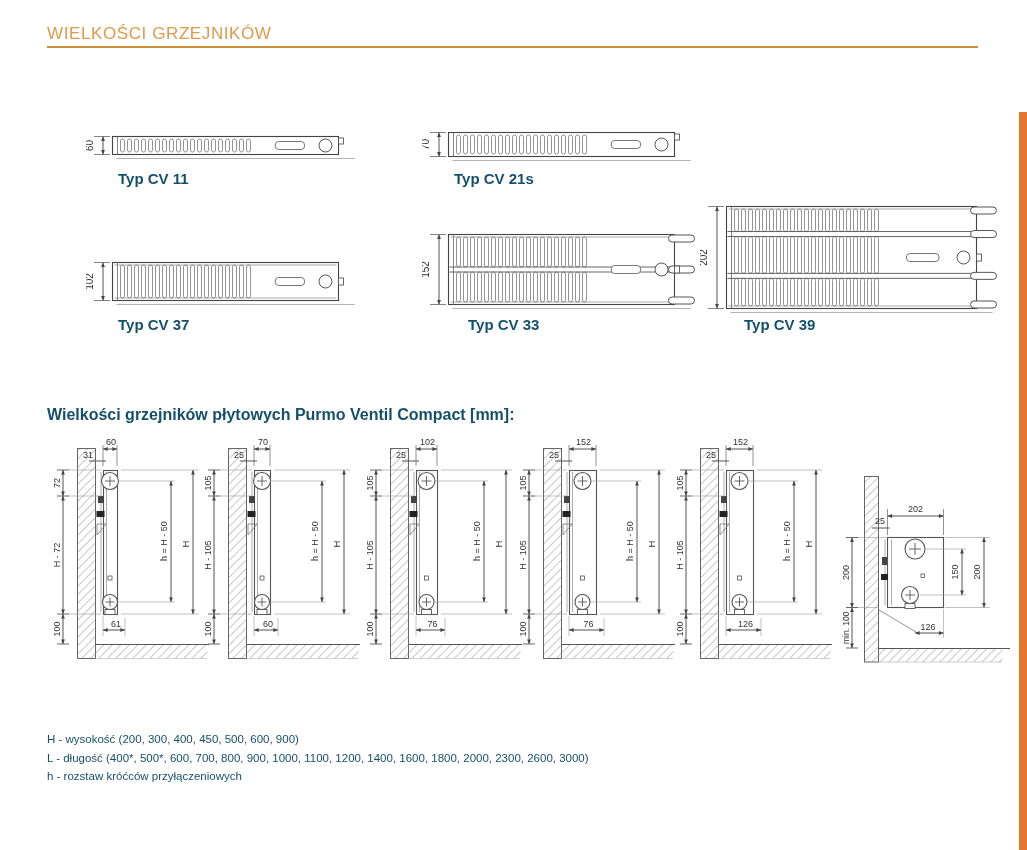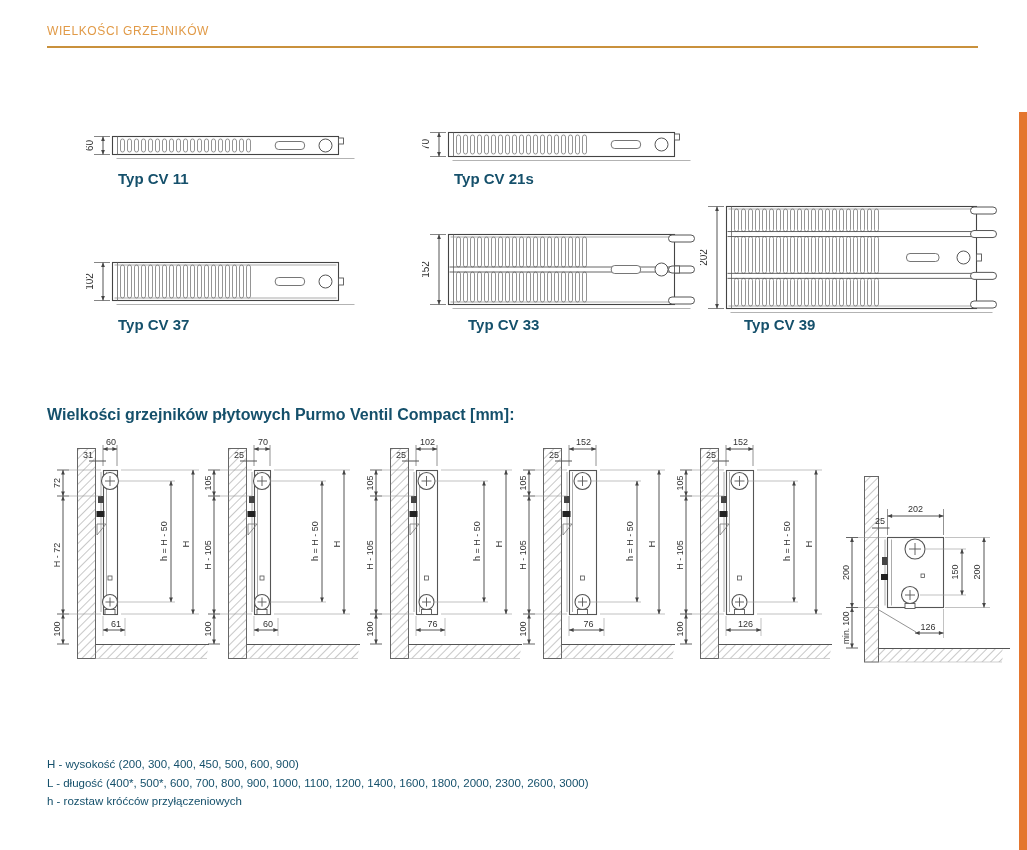--- a/index.html
+++ b/index.html
@@ -6,40 +6,40 @@
   .page{
     position:relative;
     width:1027px;height:850px;
     background:#ffffff;
     overflow:hidden;
     font-family:"Liberation Sans", sans-serif;
   }
   .abs{position:absolute;}
   .header-title{
     left:47px;top:24px;
-    font-size:12px;letter-spacing:.6px;
+    font-size:17px;letter-spacing:.6px;
     color:var(--orange,#E19A47);
     font-weight:400;
   }
   .header-rule{
     left:47px;top:46px;width:931px;height:2px;
     background:var(--rule,#C9913C);
   }
   .typ-label{
     font-size:15px;font-weight:bold;
     color:var(--teal,#15506B);
     margin-left:30px;
   }
   .section-heading{
     left:47px;top:376px;
     font-size:16px;font-weight:bold;
     color:var(--teal,#15506B);
     margin-top:30px;
   }
-  .legend{left:47px;top:730px;margin-top:25px;}
+  .legend{left:47px;top:730px;}
   .legend-line{
     font-size:11.5px;line-height:18.5px;
     color:var(--teal,#1A5A74);
     white-space:nowrap;
   }
   .side-bar{
     left:1019px;top:112px;width:8px;height:738px;
     background:var(--bar,#E4762F);
   }
   svg text{font-family:"Liberation Sans",sans-serif;}

